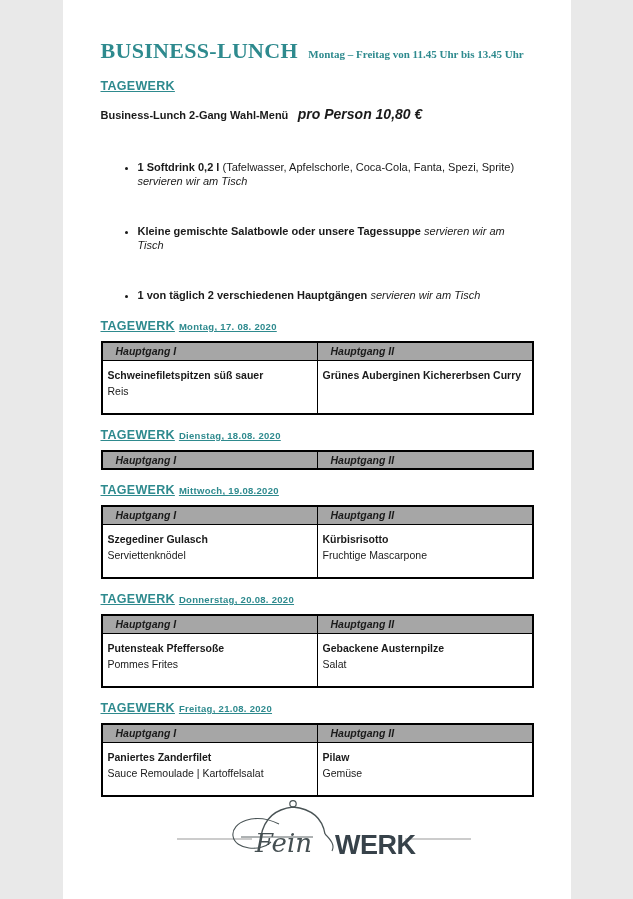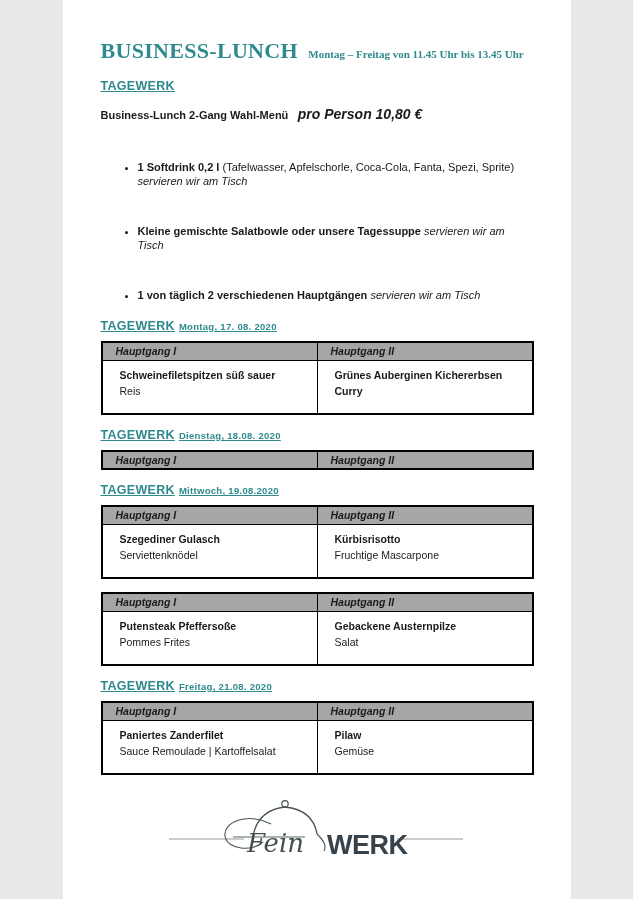--- a/index.html
+++ b/index.html
@@ -60,27 +60,27 @@
     width:100%;margin-top:7px;border-collapse:collapse;table-layout:fixed;
     border:2px solid #000;
   }
   table.menu th{
     background:var(--table-header-bg);border:1px solid #000;
     font-size:10.5px;font-weight:bold;font-style:italic;text-align:left;
     padding:2px 13px;height:18px;width:50%;
   }
   table.menu td{
     border:1px solid #000;vertical-align:top;height:54px;
-    padding:6px 5px 4px 17px;font-size:10.5px;line-height:16px;
+    padding:6px 5px 4px 5px;font-size:10.5px;line-height:16px;
   }
   .dish-title{font-weight:bold;}
   .dish-side{font-weight:normal;}
 
   
-  .footer-logo{position:absolute;top:798px;left:0;width:100%;text-align:center;}
+  .footer-logo{position:absolute;top:798px;left:8px;width:100%;text-align:center;}
   .logo-script{
     font-family:"DejaVu Serif",serif;font-style:italic;
   }
   .logo-wordmark{
     font-family:"Liberation Sans",sans-serif;font-weight:bold;letter-spacing:-.5px;
   }
 </style>
 </head>
 <body>
 
@@ -173,20 +173,23 @@
           <td>
             <div class="dish-title">Kürbisrisotto</div>
             <div class="dish-side">Fruchtige Mascarpone</div>
           </td>
         </tr>
       </tbody>
         </table>
     </div>
 
     <div class="day-section">
+      <div class="day-heading">
+        <span>TAGEWERK</span><span class="day-date">Donnerstag, 20.08. 2020</span>
+      </div>
       <table class="menu">
         <tbody>
             <tr>
           <th>Hauptgang I</th>
           <th>Hauptgang II</th>
         </tr>
         <tr>
           <td>
             <div class="dish-title">Putensteak Pfeffersoße</div>
             <div class="dish-side">Pommes Frites</div>

